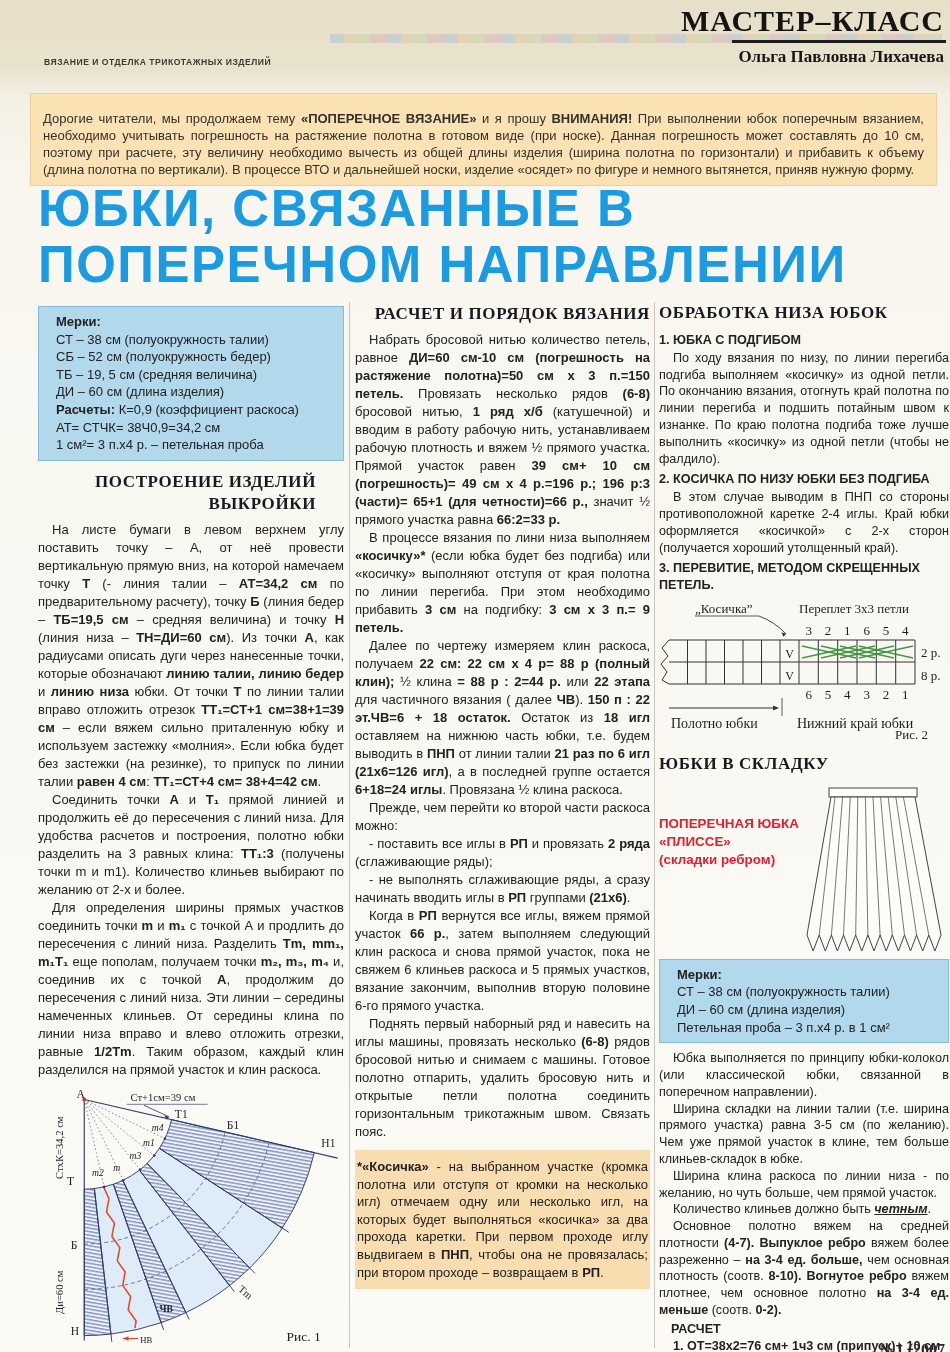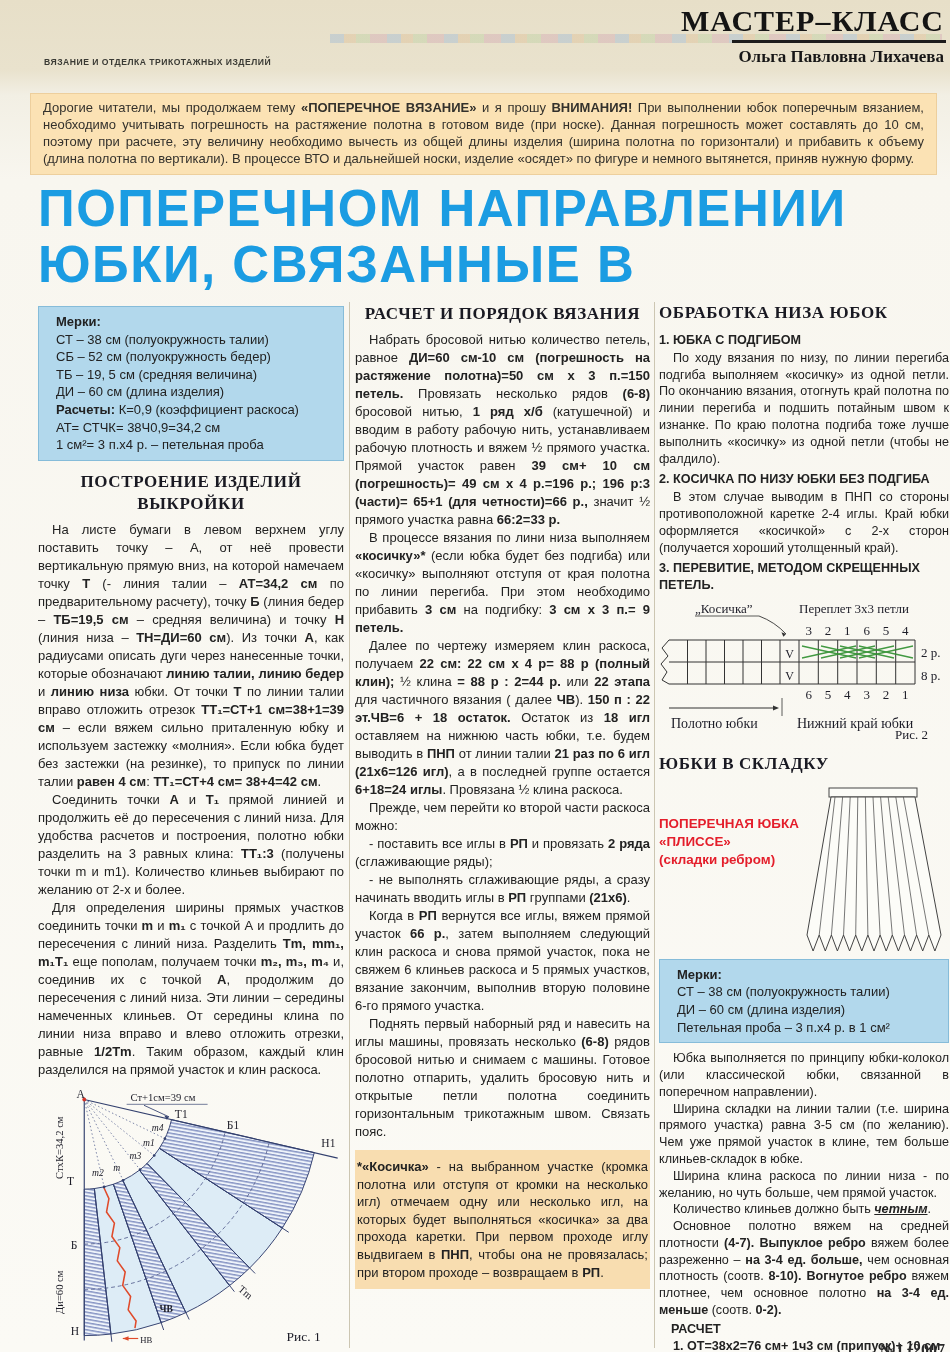--- a/index.html
+++ b/index.html
@@ -7,32 +7,32 @@
     background:linear-gradient(180deg,#e7dfc8 0px,#e9e2cd 70px,#f2efe4 95px,#f8f6ef 180px,#fbfaf5 100%);
     font-family:"Liberation Sans","DejaVu Sans",sans-serif;color:#222;}
   .noise{position:absolute;left:330px;top:34px;width:612px;height:9px;opacity:.30;
     background:repeating-linear-gradient(90deg,#7fa8d8 0 14px,#d8b07f 14px 26px,#a8c890 26px 40px,#c890a8 40px 57px);}
   .tagline{position:absolute;left:44px;top:57px;font-size:8.6px;letter-spacing:.5px;color:#3a3a34;font-weight:bold;}
   .masthead{position:absolute;right:6px;top:4px;font-family:"Liberation Serif",serif;font-weight:bold;
     font-size:30px;letter-spacing:1px;color:#141414;}
   .mast-rule{position:absolute;right:4px;top:40px;width:214px;height:2.5px;background:#1c1c1c;}
   .author{position:absolute;right:6px;top:47px;font-family:"Liberation Serif",serif;font-weight:bold;font-size:17px;color:#161616;}
   .intro{position:absolute;left:30px;top:93px;width:881px;background:#fbe2b4;border:1px solid #edcf9d;
-    padding:6px 12px 6px 12px;font-size:13px;line-height:16.9px;color:#33312c;text-align:justify;}
+    padding:17px 12px 6px 12px;font-size:13px;line-height:16.9px;color:#33312c;text-align:justify;}
   .big-title{position:absolute;left:38px;top:181px;width:900px;color:#1b9ce2;font-weight:bold;
     font-size:51px;line-height:56px;letter-spacing:1.5px;}
   .colrule{position:absolute;top:302px;width:1px;height:1046px;background:#ccc6b2;}
   .col{position:absolute;font-size:13px;line-height:18px;}
   .col-left{left:38px;top:306px;width:306px;}
   .col-mid{left:355px;top:303px;width:295px;}
   .col-right{left:659px;top:300px;width:290px;font-size:12.6px;line-height:16.8px;}
   .merki{background:#b2d8ec;border:1px solid #86bcd9;padding:6px 17px;font-size:13px;line-height:17.6px;}
   .merki .mtitle{font-weight:bold;}
   .serifhead{font-family:"Liberation Serif",serif;font-weight:bold;font-size:17px;line-height:22px;
-    letter-spacing:.6px;text-align:center;margin:10px 0 6px 0;color:#191922;}
+    letter-spacing:.6px;text-align:right;margin:10px 0 6px 0;color:#191922;}
   .serifhead.left{text-align:left;margin:2px 0 8px 0;}
   .par{margin:0;text-align:justify;text-indent:14px;}
   .subhead{font-weight:bold;margin:4px 0 1px 0;}
   .note{background:#f8ddb0;padding:8px 2px;margin-top:9px;text-align:justify;line-height:17.6px;}
   .b{font-weight:bold;}
   .u{text-decoration:underline;font-style:italic;}
   .figure1{margin-top:4px;}
   .fig2wrap{margin:3px 0 2px 0;}
   .sklad-fig{position:relative;height:172px;margin:2px 0 4px 0;}
   .red-label{position:absolute;left:0;top:32px;width:140px;color:#e41e2b;font-weight:bold;font-size:13.4px;line-height:18px;}
@@ -50,22 +50,22 @@
   <div class="noise"></div>
 
   <div class="tagline">ВЯЗАНИЕ И ОТДЕЛКА ТРИКОТАЖНЫХ ИЗДЕЛИЙ</div>
   <div class="masthead">МАСТЕР–КЛАСС</div>
   <div class="mast-rule"></div>
   <div class="author">Ольга Павловна Лихачева</div>
 
   <div class="intro"><span>Дорогие читатели, мы продолжаем тему </span><span class="b">«ПОПЕРЕЧНОЕ ВЯЗАНИЕ»</span><span> и я прошу </span><span class="b">ВНИМАНИЯ!</span><span> При выполнении юбок поперечным вязанием, необходимо учитывать погрешность на растяжение полотна в готовом виде (при носке). Данная погрешность может составлять до 10 см, поэтому при расчете, эту величину необходимо вычесть из общей длины изделия (ширина полотна по горизонтали) и прибавить к объему (длина полотна по вертикали). В процессе ВТО и дальнейшей носки, изделие «осядет» по фигуре и немного вытянется, приняв нужную форму.</span></div>
 
   <div class="big-title">
+    <div>ЮБКИ, СВЯЗАННЫЕ В</div>
     <div>ПОПЕРЕЧНОМ НАПРАВЛЕНИИ</div>
-    <div>ЮБКИ, СВЯЗАННЫЕ В</div>
   </div>
 
   <div class="colrule" style="left:349px"></div>
   <div class="colrule" style="left:654px"></div>
 
   <div class="col col-left">
     <div class="merki">
       <div class="mtitle">Мерки:</div>
       <div><span>СТ – 38 см (полуокружность талии)</span></div>
       <div><span>СБ – 52 см (полуокружность бедер)</span></div>

